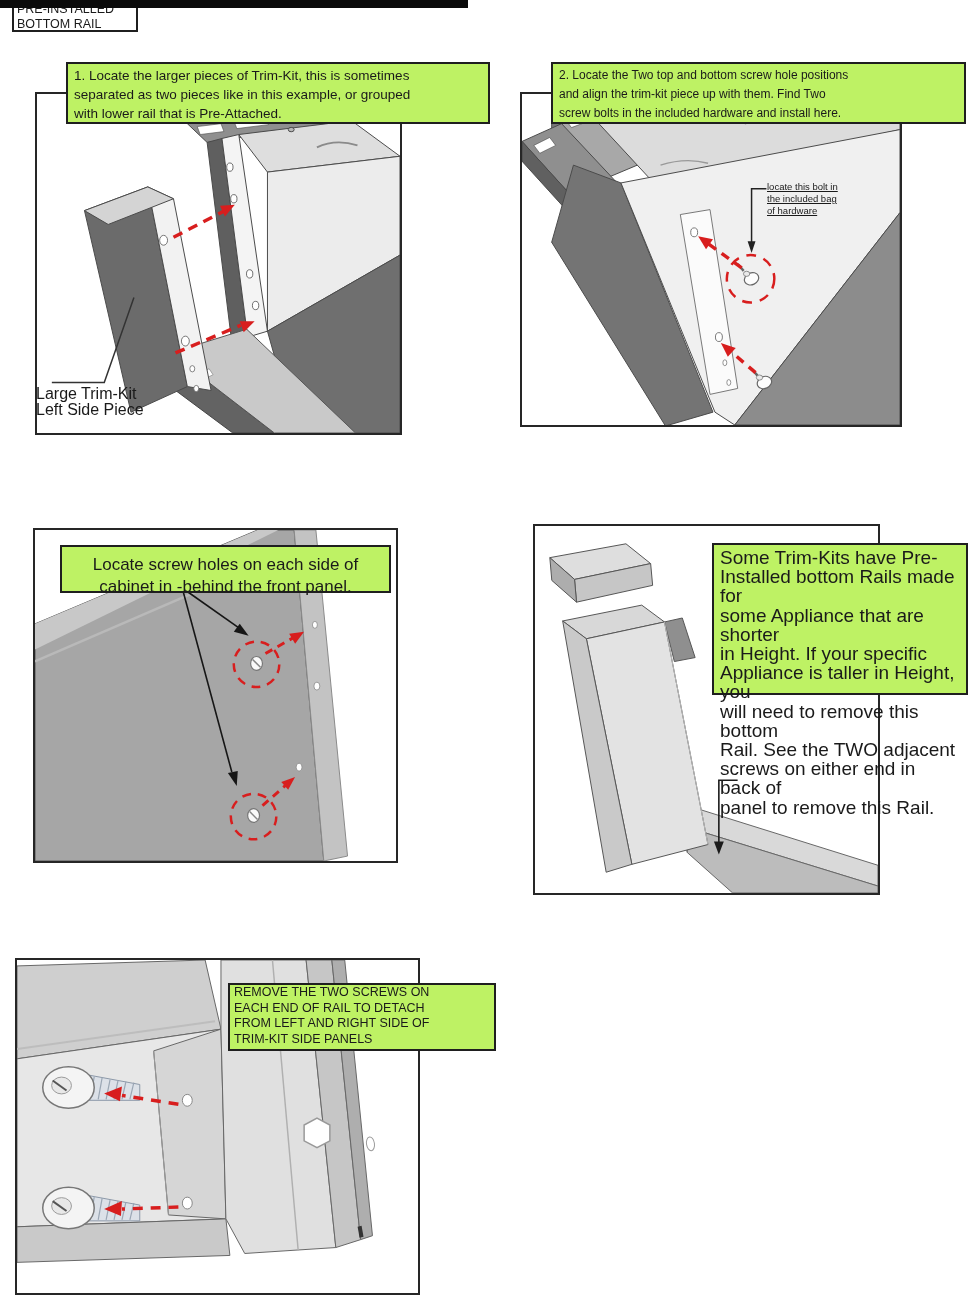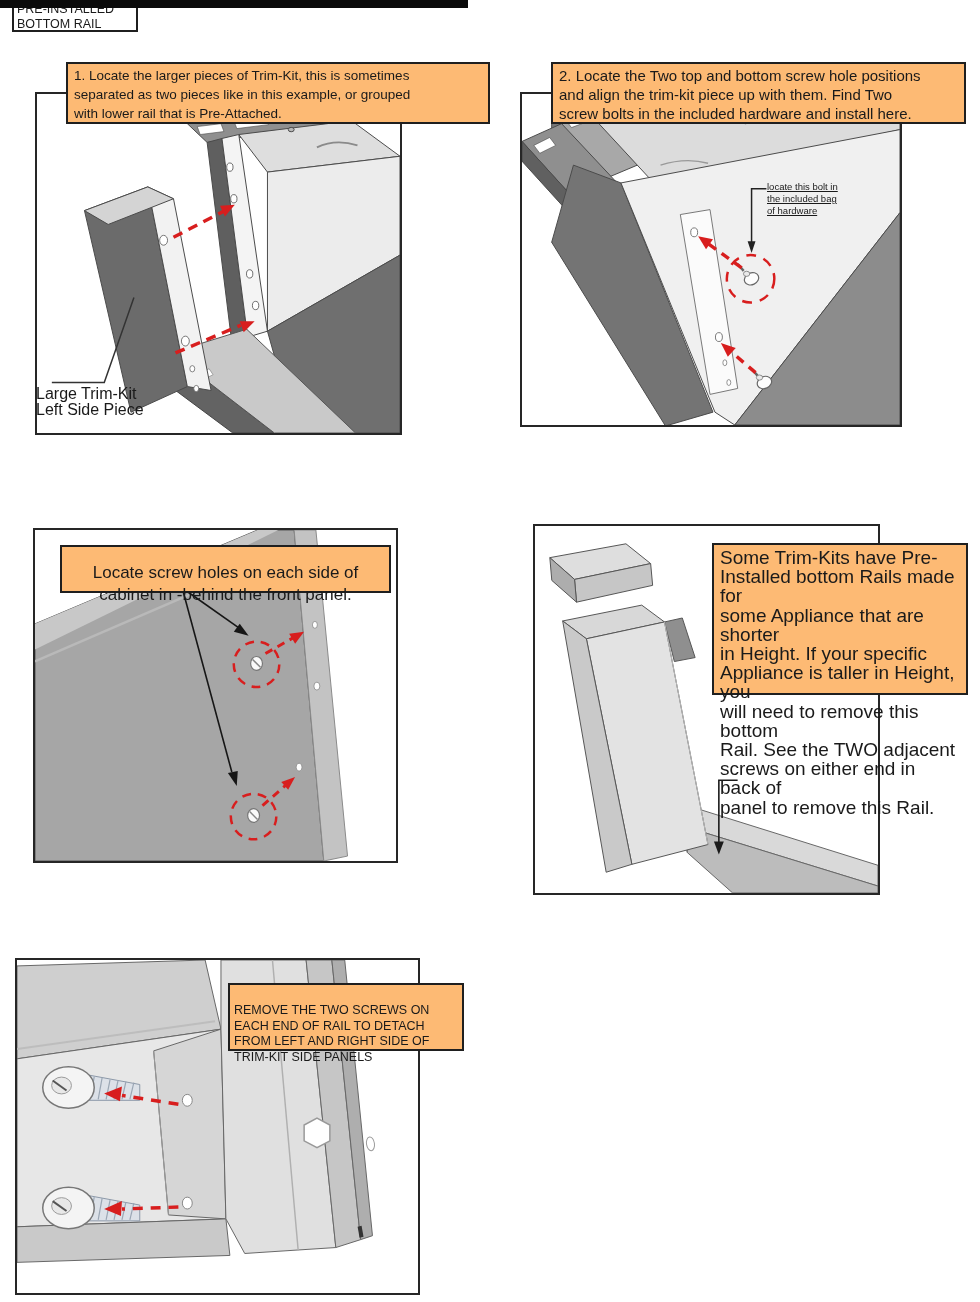--- a/index.html
+++ b/index.html
@@ -6,27 +6,27 @@
   body{font-family:"Liberation Sans","DejaVu Sans",sans-serif;color:#1a1a1a;}
   #page{position:relative;width:980px;height:1302px;background:#fff;overflow:hidden;}
   .top-rule{position:absolute;left:0;top:0;width:468px;height:8px;background:#0a0a0a;}
   .panel{position:absolute;border:2px solid #262626;background:#fff;box-sizing:border-box;}
   .panel svg{display:block;width:100%;height:100%;}
   #panel-step1{left:35px;top:92px;width:367px;height:343px;}
   #panel-step2{left:520px;top:92px;width:382px;height:335px;}
   #panel-holes{left:33px;top:528px;width:365px;height:335px;}
   #panel-rail{left:533px;top:524px;width:347px;height:371px;}
   #panel-remove{left:15px;top:958px;width:405px;height:337px;}
-  .tb{position:absolute;background:#fdba74;border:2px solid #1f1f1f;box-sizing:border-box;
+  .tb{position:absolute;background:#bef264;border:2px solid #1f1f1f;box-sizing:border-box;
       white-space:pre-line;z-index:5;padding:2px 6px;}
   #tb-step1{left:66px;top:62px;width:424px;height:62px;font-size:13.5px;line-height:19px;}
-  #tb-step2{left:551px;top:62px;width:415px;height:62px;font-size:15px;line-height:19px;}
-  #tb-holes{left:60px;top:545px;width:331px;height:48px;font-size:17px;line-height:22px;text-align:center;padding:15px 2px;}
+  #tb-step2{left:551px;top:62px;width:415px;height:62px;font-size:12px;line-height:19px;}
+  #tb-holes{left:60px;top:545px;width:331px;height:48px;font-size:17px;line-height:22px;text-align:center;padding:7px 2px;}
   #tb-rail{left:712px;top:543px;width:256px;height:152px;font-size:19px;line-height:19.2px;padding:3px 6px;}
-  #tb-remove{left:228px;top:983px;width:236px;height:68px;font-size:12.5px;line-height:15.5px;padding:18px 4px;}
+  #tb-remove{left:228px;top:983px;width:268px;height:68px;font-size:12.5px;line-height:15.5px;padding:0 4px;}
   .plain-label{position:absolute;background:transparent;border:none;white-space:pre-line;z-index:5;}
   #label-trim-piece{left:36px;top:386px;font-size:16px;line-height:15.5px;}
   #callout-bolt{left:767px;top:181px;font-size:9.5px;line-height:12px;text-decoration:underline;}
   #label-bottom-rail{left:738px;top:769px;width:126px;height:32px;font-size:12.5px;line-height:14.5px;
       background:#fff;border:2px solid #1f1f1f;box-sizing:border-box;white-space:pre-line;z-index:5;padding:0 3px;margin-left:12px;}
 </style>
 </head>
 <body>
 
 <div id="page">

